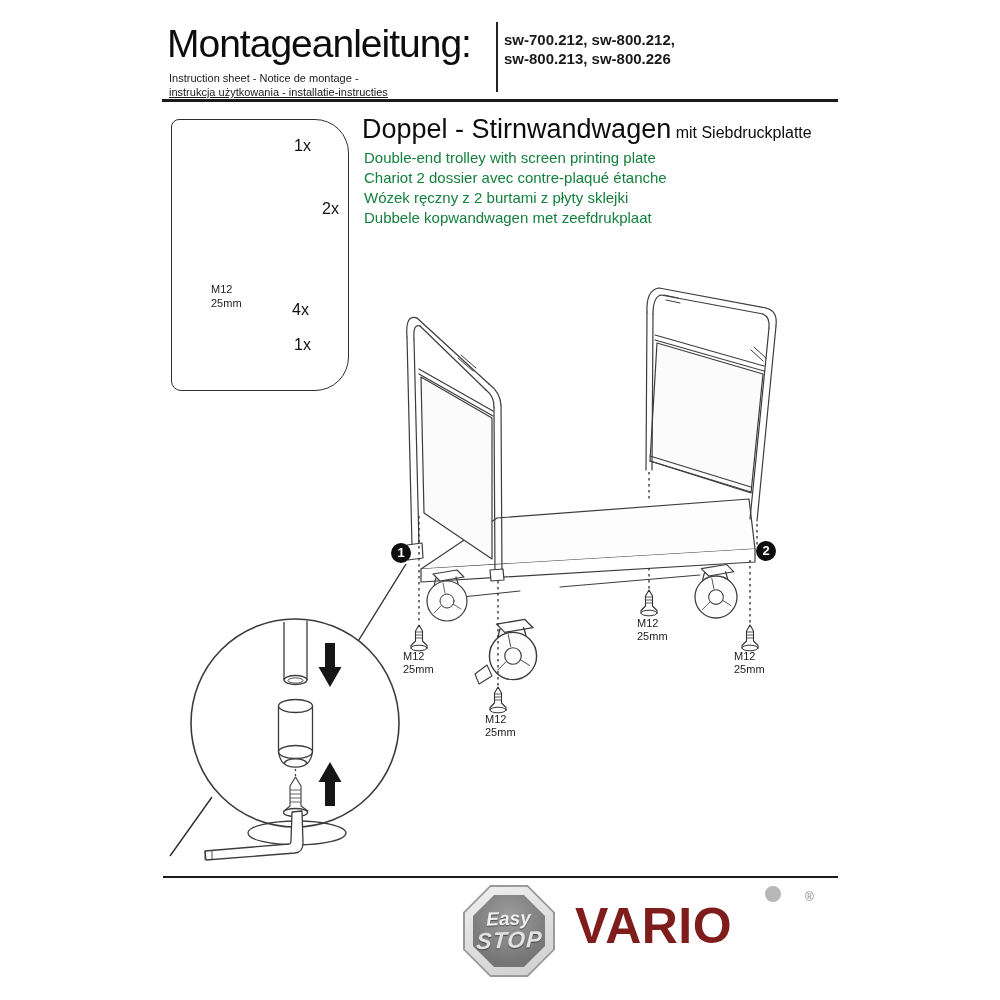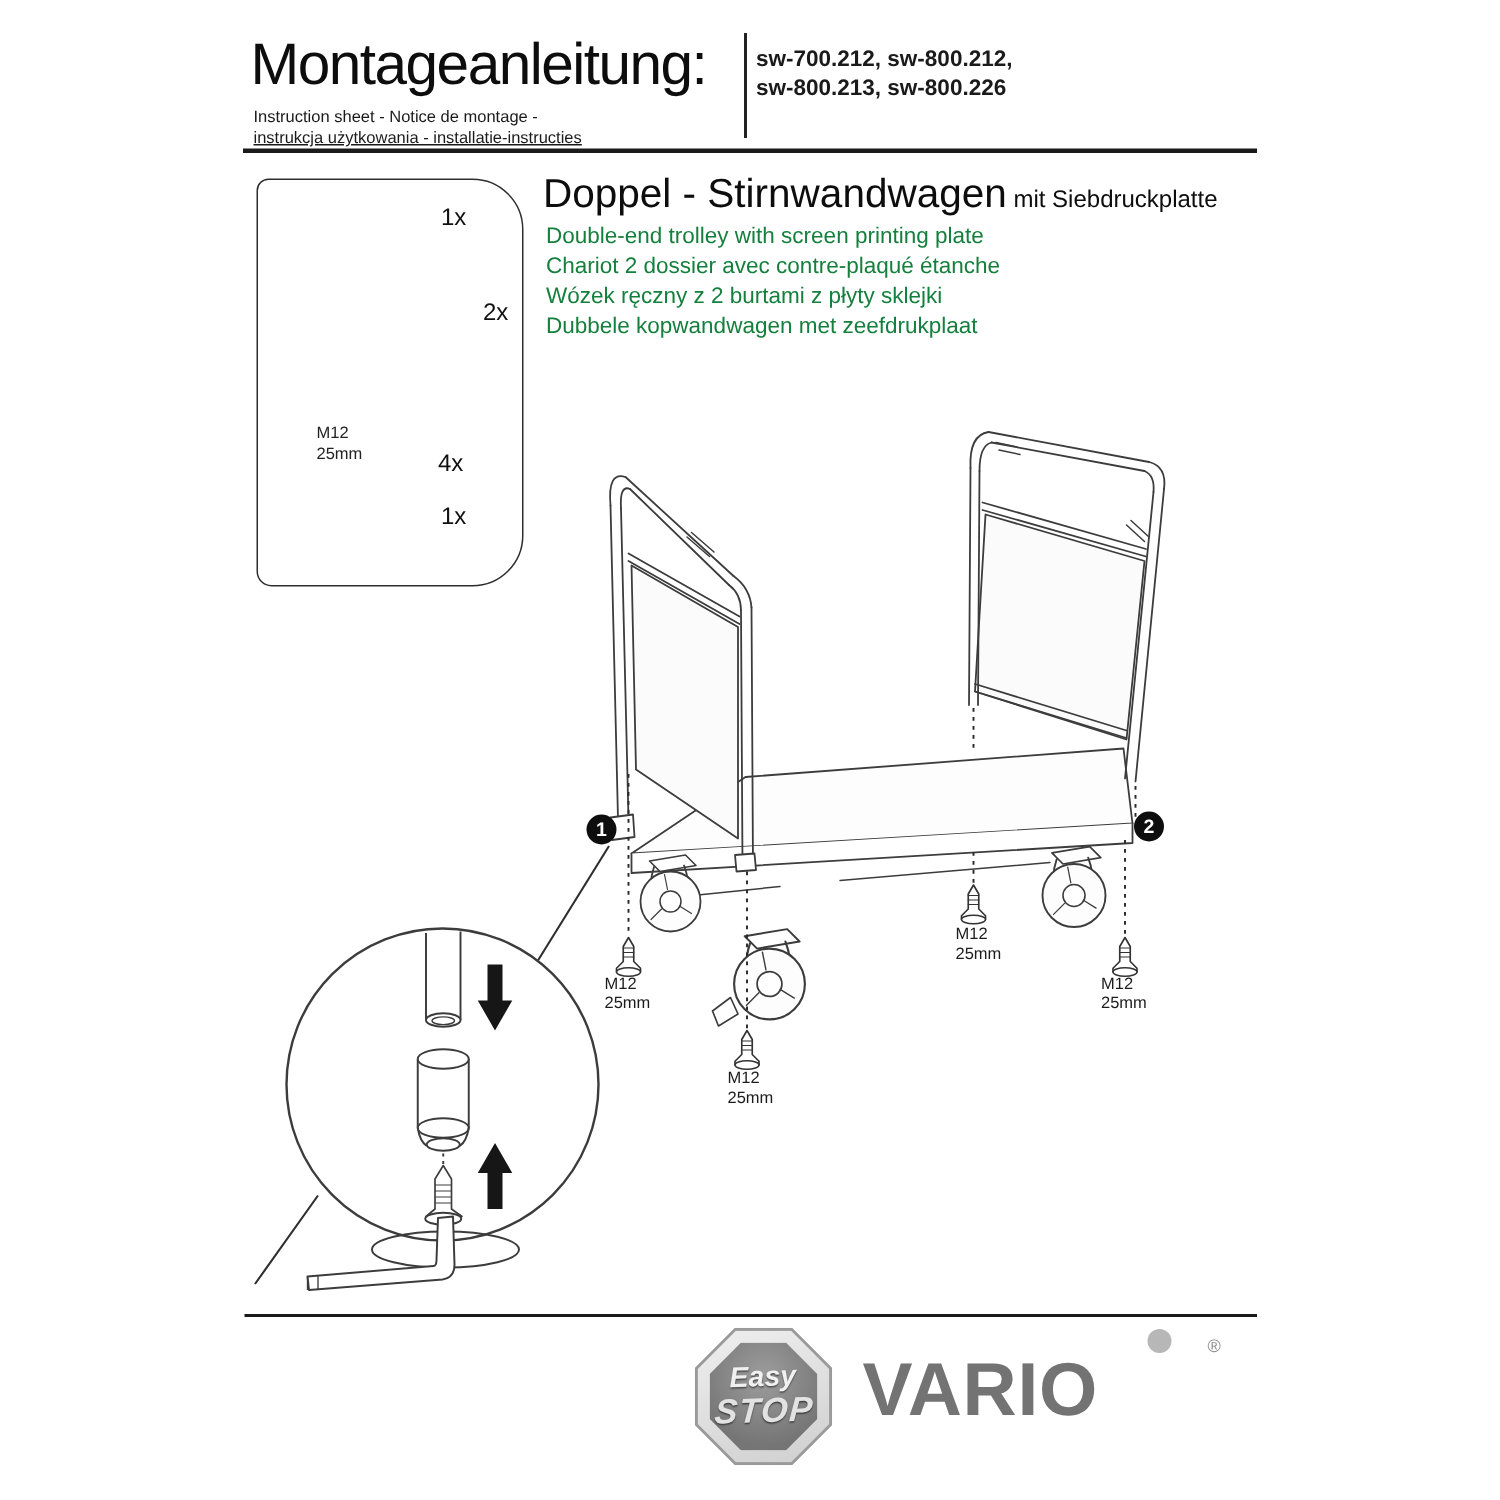--- a/index.html
+++ b/index.html
@@ -44,21 +44,21 @@
   
   .oct{clip-path:polygon(29.29% 0,70.71% 0,100% 29.29%,100% 70.71%,70.71% 100%,29.29% 100%,0 70.71%,0 29.29%);}
   #easystop{left:463px;top:885px;width:92px;height:92px;z-index:3;}
   #easystop .l1{position:absolute;inset:0;background:#9a9a9a;}
   #easystop .l2{position:absolute;inset:2px;background:linear-gradient(160deg,#efefef,#cfcfcf);}
   #easystop .l3{position:absolute;inset:10px;background:radial-gradient(circle at 50% 32%,#9d9d9d,#757575 75%);}
   #easystop .txt{position:absolute;inset:0;display:flex;flex-direction:column;align-items:center;justify-content:center;transform:rotate(-2deg);}
   #easystop .easy{font-style:italic;font-weight:bold;font-size:19px;color:#f0f0f0;text-shadow:0 1px 1px #4c4c4c;margin-bottom:-3px;}
   #easystop .stop{font-style:italic;font-weight:bold;font-size:23px;letter-spacing:1px;color:#e2e2e2;text-shadow:0 1px 1px #3f3f3f;transform:skewX(-6deg);}
   #brand{left:575px;top:884px;width:270px;height:80px;z-index:3;}
-  #brand-vario{position:absolute;left:0;top:13px;font-weight:bold;font-size:50px;letter-spacing:0.5px;color:#737373;}
+  #brand-vario{position:absolute;left:0;top:13px;font-weight:bold;font-size:50px;letter-spacing:0.5px;color:#7f1d1d;}
   #brand-fit{position:absolute;left:155px;top:-10px;font-family:"DejaVu Serif",serif;font-style:italic;font-weight:bold;font-size:63px;color:#575757;}
   #brand-dot{position:absolute;left:190px;top:2px;width:16px;height:16px;border-radius:50%;background:#b7b7b7;}
   #brand-reg{position:absolute;left:230px;top:6px;font-size:12px;color:#8a8a8a;}
   
   #art{position:absolute;left:0;top:0;z-index:1;}
   .txt-layer{z-index:2;}
 </style>
 </head>
 <body>
 

